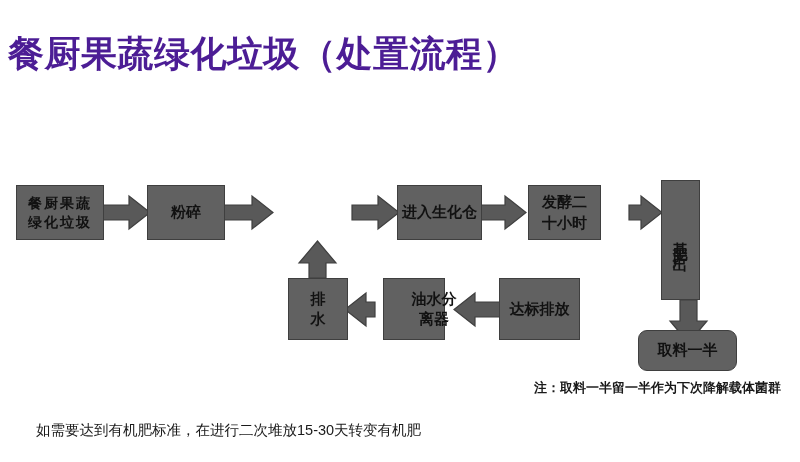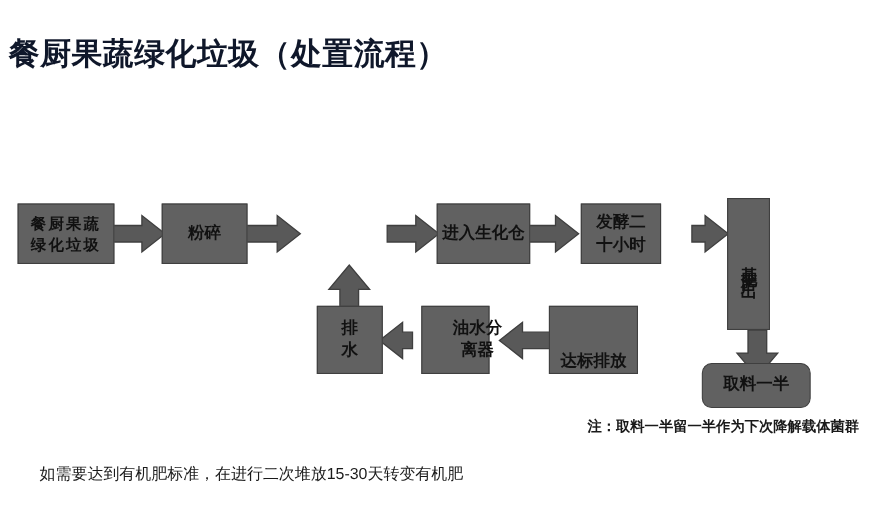--- a/index.html
+++ b/index.html
@@ -14,24 +14,24 @@
     position: relative;
     overflow: hidden;
     font-family: "Liberation Sans", "DejaVu Sans", sans-serif;
     color: #1a1a1a;
   }
 
   #page-title {
     position: absolute;
     left: 8px;
     top: 30px;
-    font-size: 28px;
+    font-size: 36px;
     font-weight: bold;
     letter-spacing: 0.5px;
-    color: #0f172a;
+    color: #4c1d95;
     white-space: nowrap;
   }
 
   .canvas {
     position: absolute;
     left: 0;
     top: 0;
     width: 800px;
     height: 462px;
   }
@@ -176,21 +176,21 @@
     </span>
   </div>
 
   <div class="node" style="left:383px; top:278px; width:62px; height:62px;padding-left:40px;">
     <span class="label">
       <span class="label-line">油水分</span>
       <span class="label-line">离器</span>
     </span>
   </div>
 
-  <div class="node" style="left:499px; top:278px; width:81px; height:62px;align-items:flex-end;">
+  <div class="node" style="left:499px; top:278px; width:81px; height:62px;">
     <span class="label">
       <span class="label-line">达标排放</span>
     </span>
   </div>
 
   <div class="node rounded" style="left:638px; top:330px; width:99px; height:41px;">
     <span class="label">取料一半</span>
   </div>
 
 </div>

